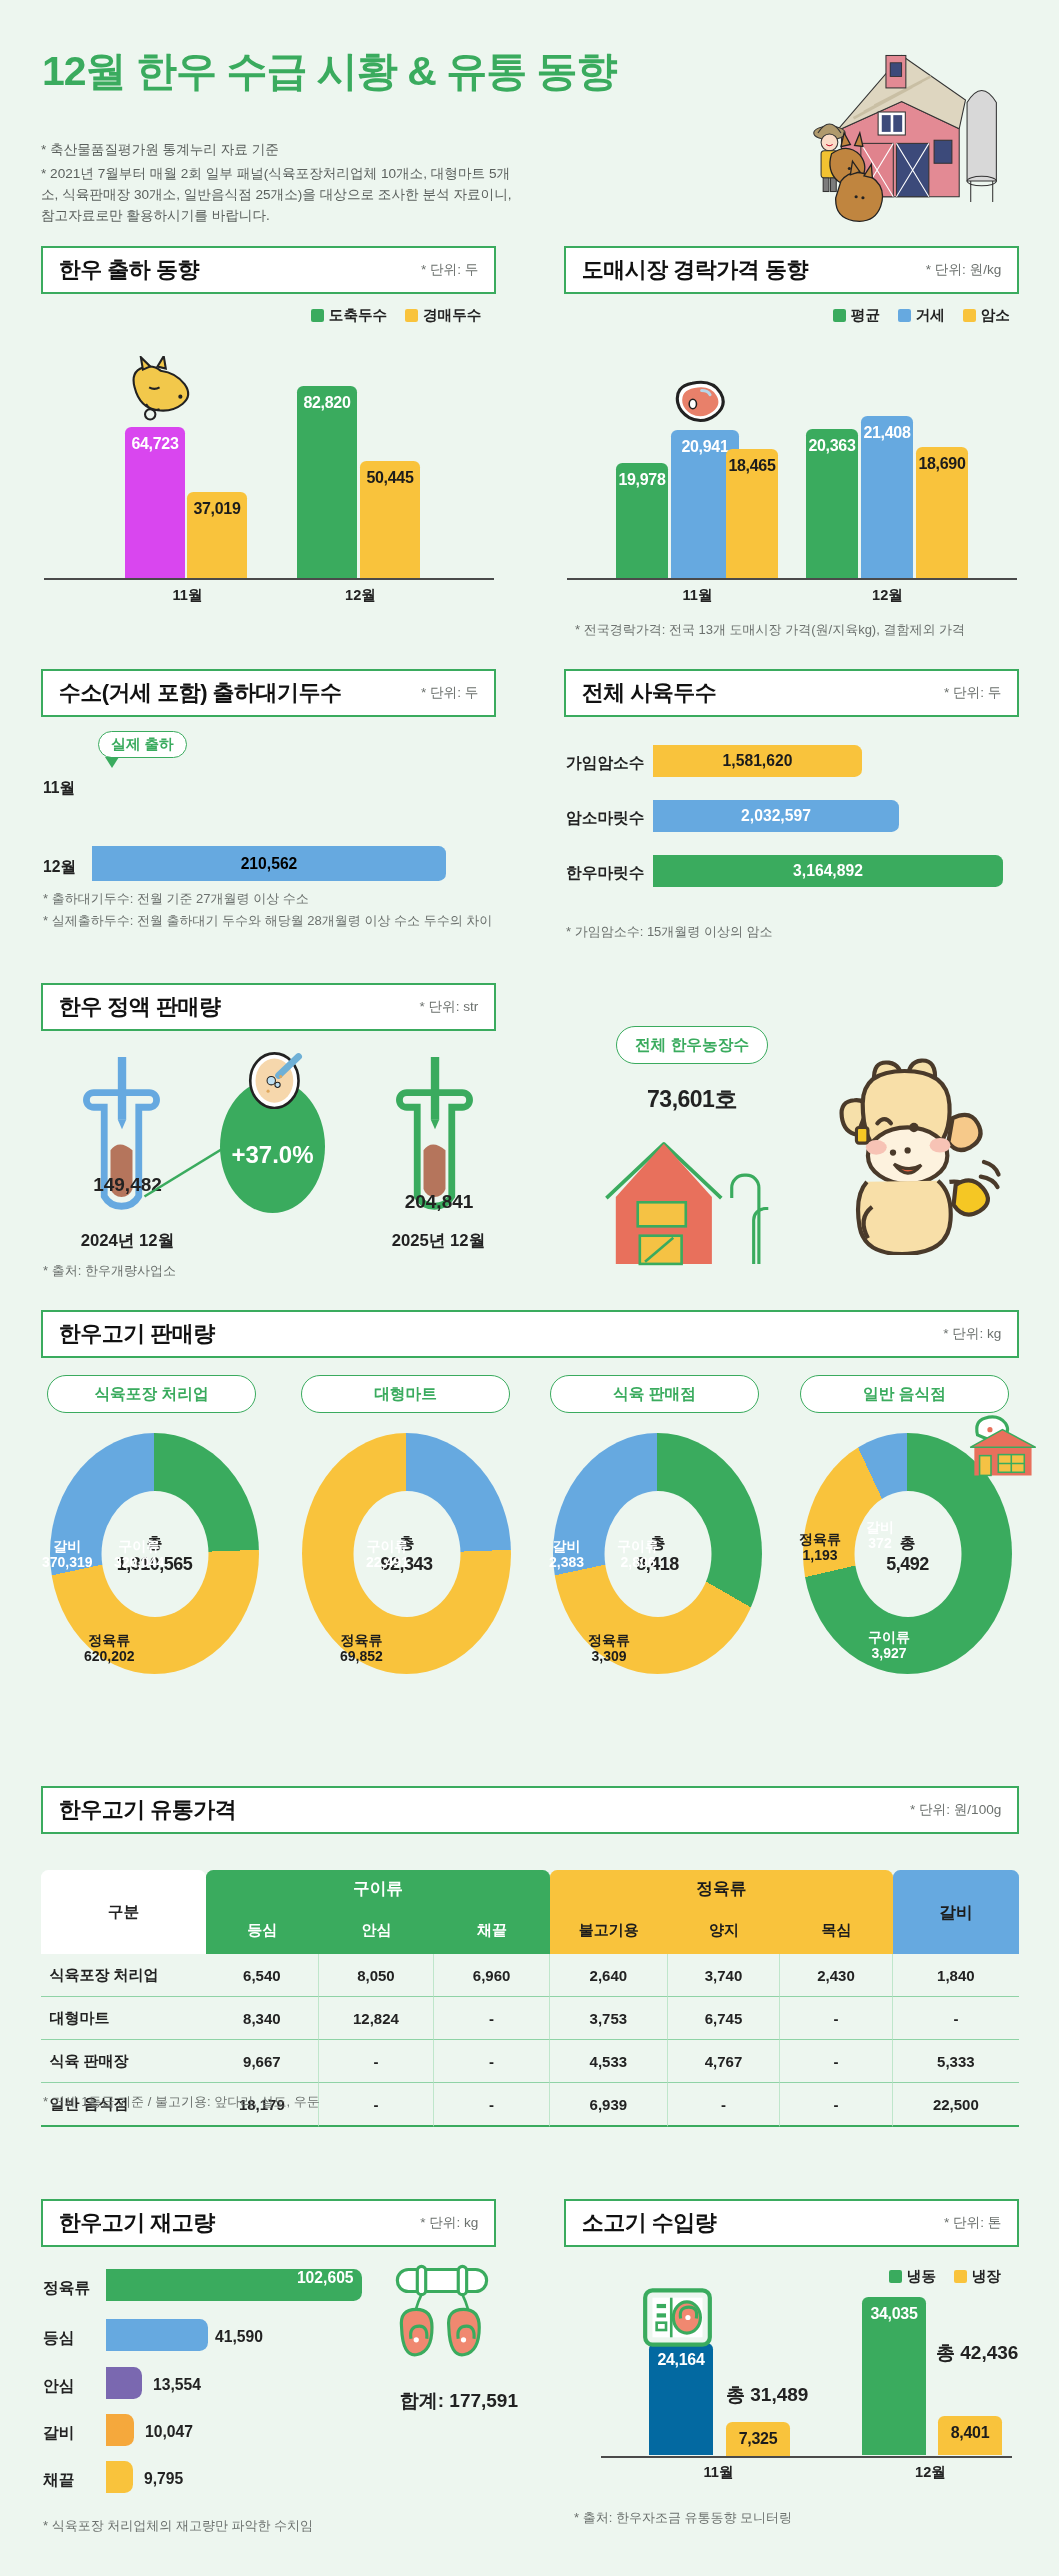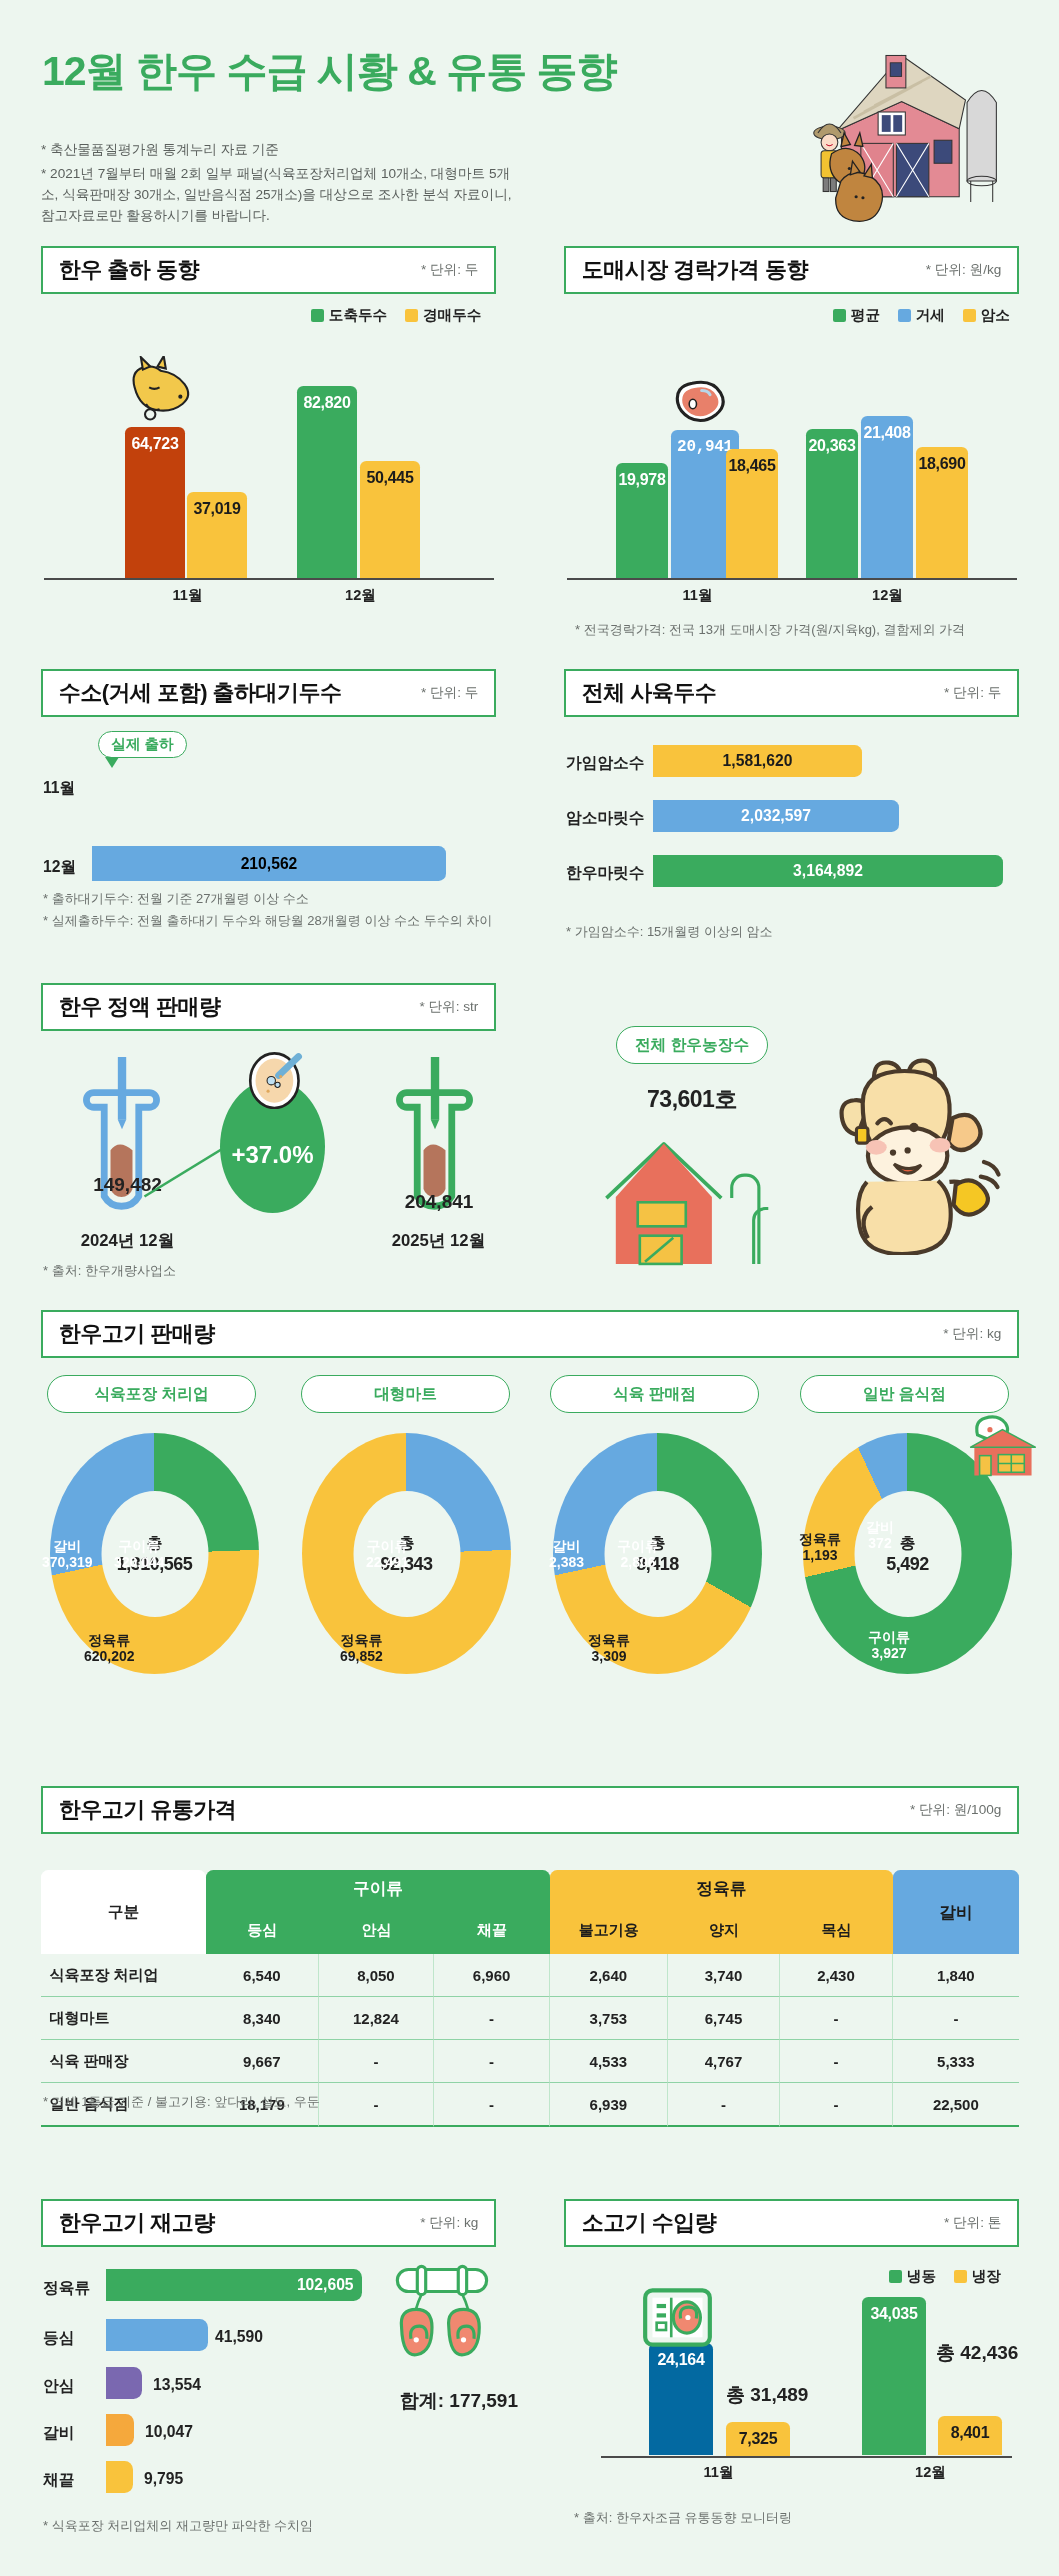--- a/index.html
+++ b/index.html
@@ -48,21 +48,21 @@
   .legend .sw { width:12.6px; height:12.6px; border-radius:2.1px; display:block; }
 
   
   .colchart { position:absolute; }
   .axis { position:absolute; height:1.6px; background:#4a4a4a; }
   .bar { position:absolute; border-radius:6.3px 6.3px 0 0; display:flex; justify-content:center; }
   .bar .v { font-size:16px; font-weight:bold; margin-top:8.4px; letter-spacing:-0.3px; white-space:nowrap;}
   .xlab { position:absolute; font-size:14.6px; font-weight:bold; text-align:center; }
 
   
-  .hbar { position:absolute; display:flex; align-items:center; }
+  .hbar { position:absolute; display:flex; }
   .hbar .seg { height:100%; display:flex; align-items:center; justify-content:center;
                font-size:15.7px; font-weight:bold; white-space:nowrap; }
   .hlab { position:absolute; font-size:15.7px; font-weight:bold; }
 
   .note { position:absolute; font-size:13px; color:#6b706d; line-height:1.5; }
 
   
   .donut { position:absolute; border-radius:50%; }
   .donut .hole {
     position:absolute; left:50%; top:50%; transform:translate(-50%,-50%);
@@ -152,21 +152,21 @@
       <span>도축두수</span>
     </span>
     <span class="li">
       <i class="sw" style="background:#f9c33c"></i>
       <span>경매두수</span>
     </span>
   </div>
   <div class="colchart" style="left:41px; top:340px; width:455px; height:262px;">
     <div class="axis" style="left:2.6px; top:238px; width:450px;"></div>
 
-    <div class="bar" style="left:84px; top:87px; width:60px; height:151px; background:#c2410c; color:#fff;">
+    <div class="bar" style="left:84px; top:87px; width:60px; height:151px; background:#d946ef; color:#fff;">
       <span class="v">64,723</span>
       </div>
     <div class="bar" style="left:146px; top:152px; width:60px; height:86px; background:#f9c33c; color:#1c1c1c;">
       <span class="v">37,019</span>
       </div>
     <div class="xlab" style="left:115px; top:246px; width:63px;">11월</div>
 
     <div class="bar" style="left:256px; top:46px; width:60px; height:192px; background:#3aab5e; color:#fff;">
       <span class="v">82,820</span>
       </div>
@@ -203,21 +203,21 @@
     <span class="li">
       <i class="sw" style="background:#f9c33c"></i>
       <span>암소</span>
       </span>
   </div>
   <div class="colchart" style="left:564px; top:340px; width:455px; height:262px;">
     <div class="axis" style="left:2.6px; top:238px; width:450px;"></div>
     <div class="bar" style="left:52px; top:123px; width:52px; height:115px; background:#3aab5e; color:#fff;">
       <span class="v">19,978</span>
       </div>
-    <div class="bar" style="left:107px; top:90px; width:68px; height:148px; background:#66a9e0; color:#fff;font-family:Liberation Mono, monospace;">
+    <div class="bar" style="left:107px; top:90px; width:68px; height:148px; background:#66a9e0; color:#fff;">
       <span class="v">20,941</span>
       </div>
     <div class="bar" style="left:162px; top:109px; width:52px; height:129px; background:#f9c33c; color:#1c1c1c;">
       <span class="v">18,465</span>
       </div>
     <div class="xlab" style="left:102px; top:246px; width:63px;">11월</div>
 
     <div class="bar" style="left:242px; top:89px; width:52px; height:149px; background:#3aab5e; color:#fff;">
       <span class="v">20,363</span>
       </div>

